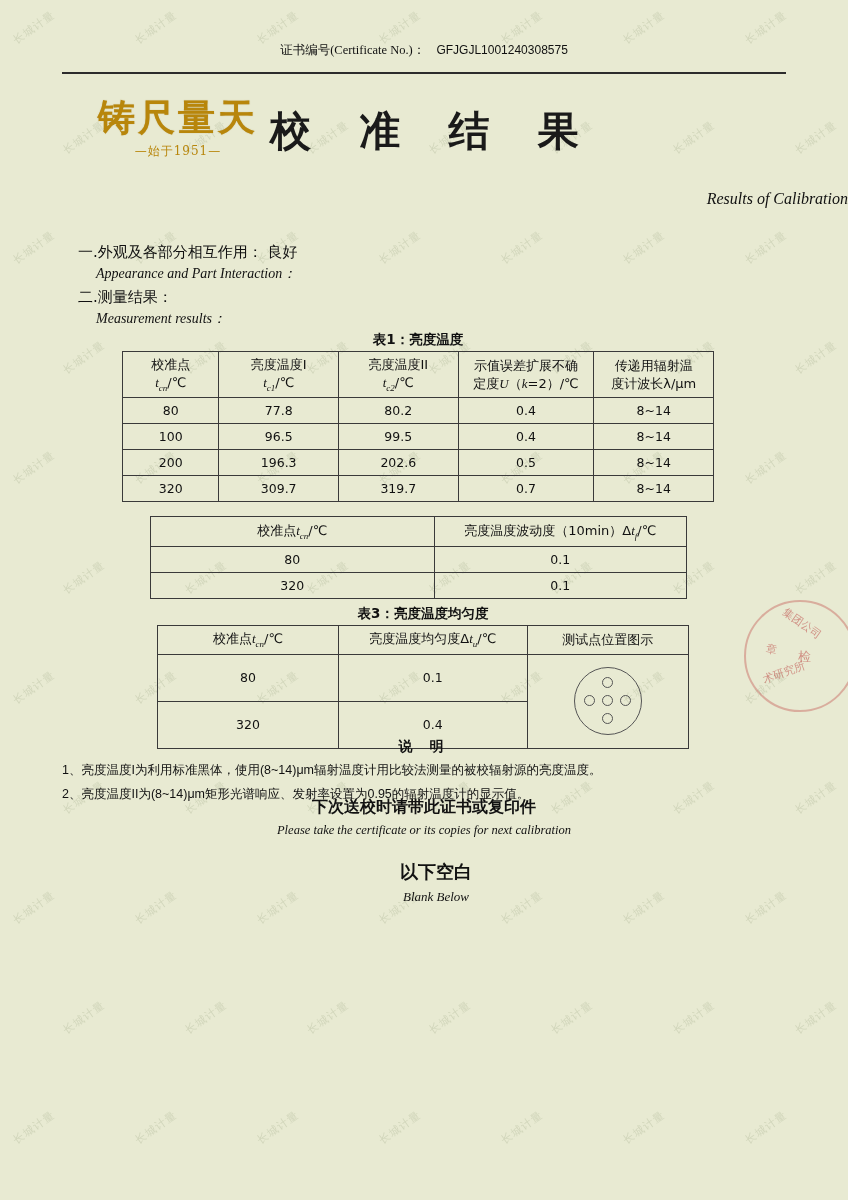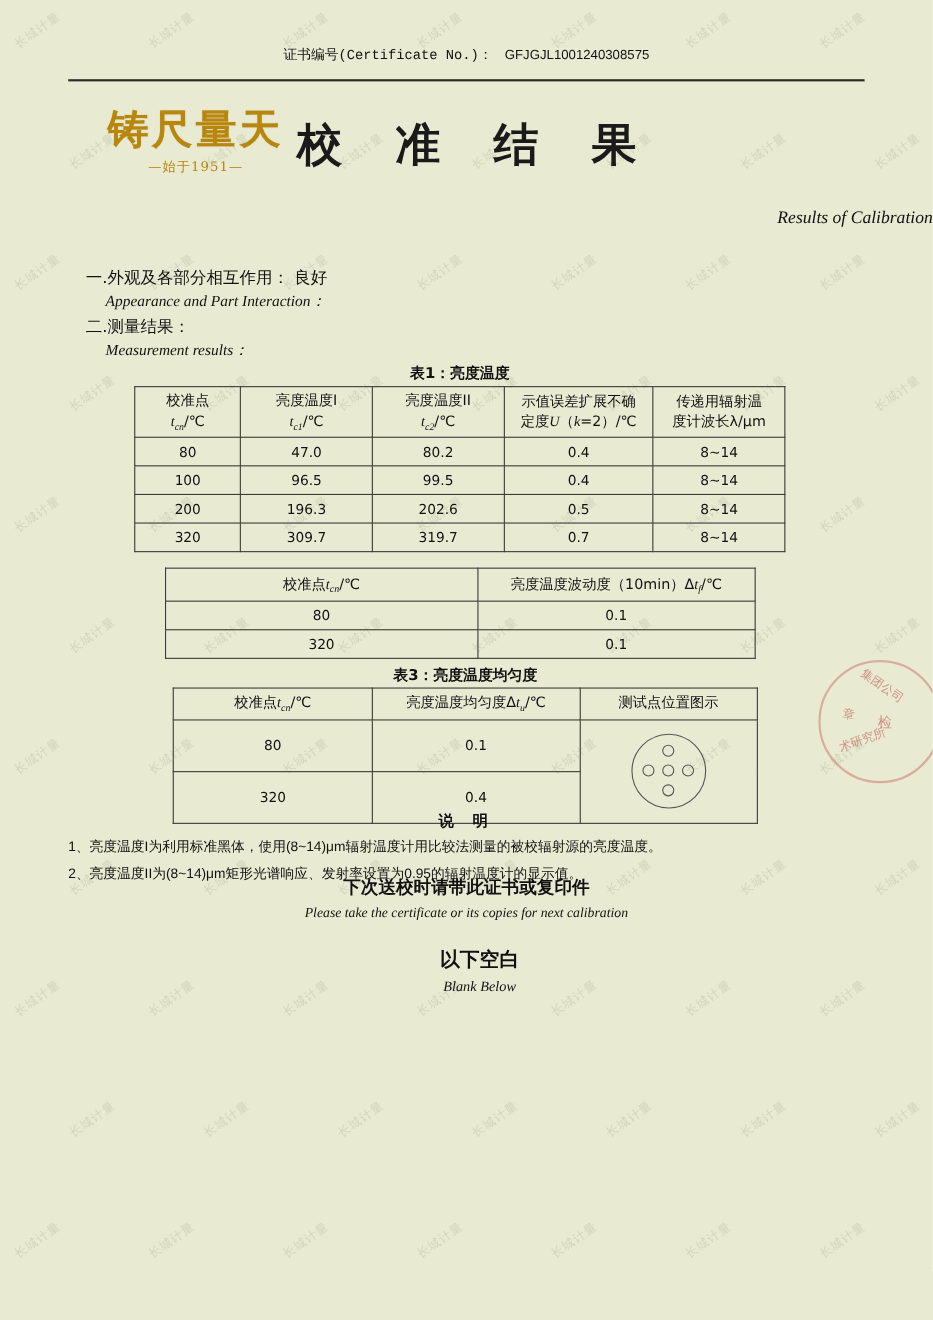--- a/index.html
+++ b/index.html
@@ -46,21 +46,21 @@
   .cert-no-row {
     position: absolute;
     top: 42px;
     left: 0;
     width: 848px;
     text-align: center;
     font-size: 12.5px;
     color: #111;
   }
   .cert-no-row .label {
-    font-family: Liberation Mono, monospace;
+    font-family: Liberation Serif, serif;
   }
   .cert-no-row .value {
     font-family: "Liberation Sans", sans-serif;
     font-size: 12px;
     margin-left: 8px;
   }
   .hr-top {
     position: absolute;
     top: 72px;
     left: 62px;
@@ -410,21 +410,21 @@
               示值误差扩展不确<br>定度<span class="ital">U</span>（<span class="ital">k</span>=2）/℃
             </td>
             <td style="width:120px">
               传递用辐射温<br>度计波长λ/μm
             </td>
           </tr>
         </thead>
         <tbody id="table1-body">
             <tr>
               <td>80</td>
-              <td>47.0</td>
+              <td>77.8</td>
               <td>80.2</td>
               <td>0.4</td>
               <td>8~14</td>
             </tr>
             <tr>
               <td>100</td>
               <td>96.5</td>
               <td>99.5</td>
               <td>0.4</td>
               <td>8~14</td>

